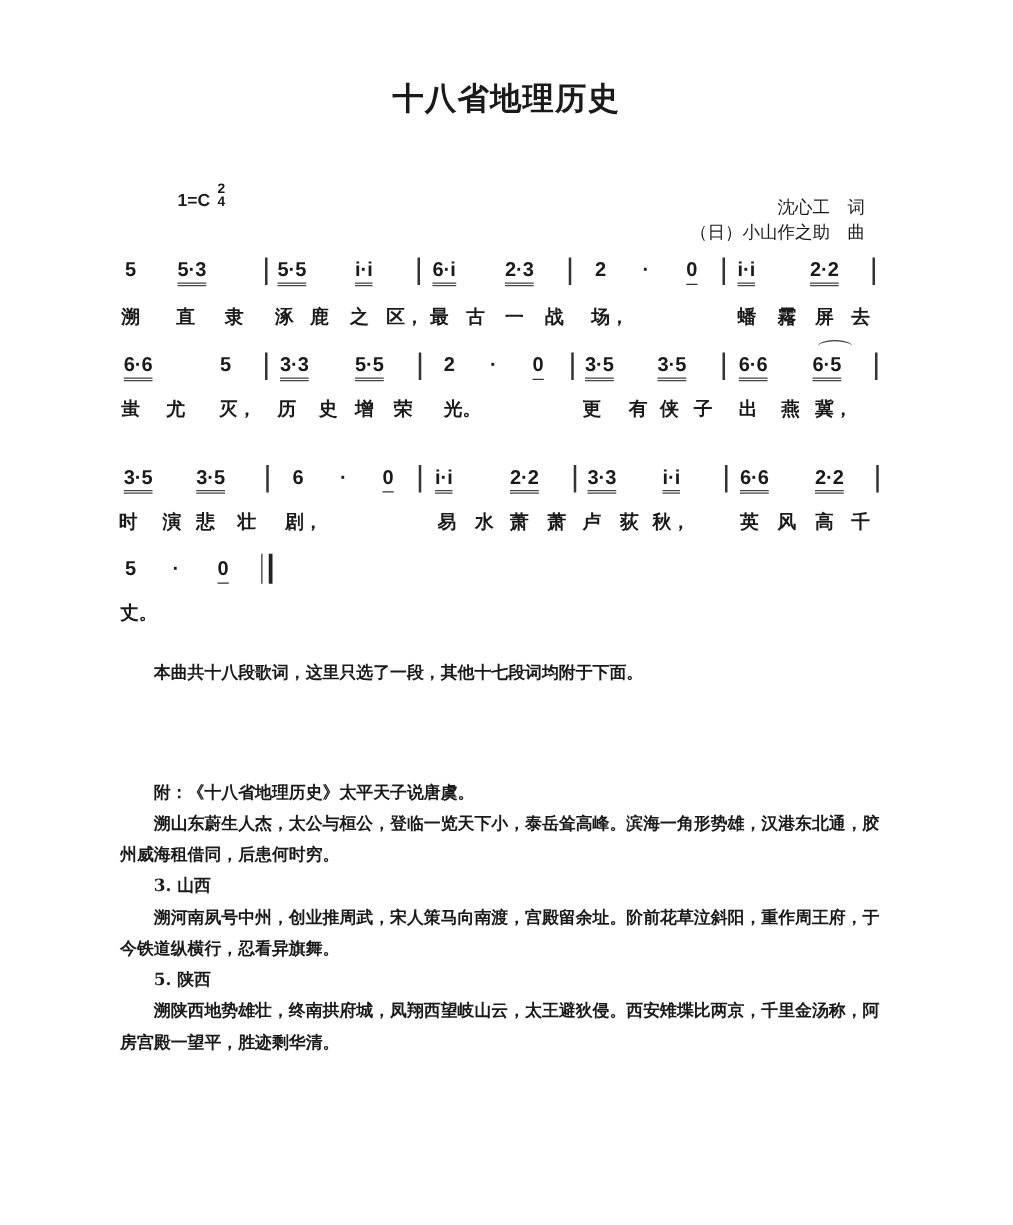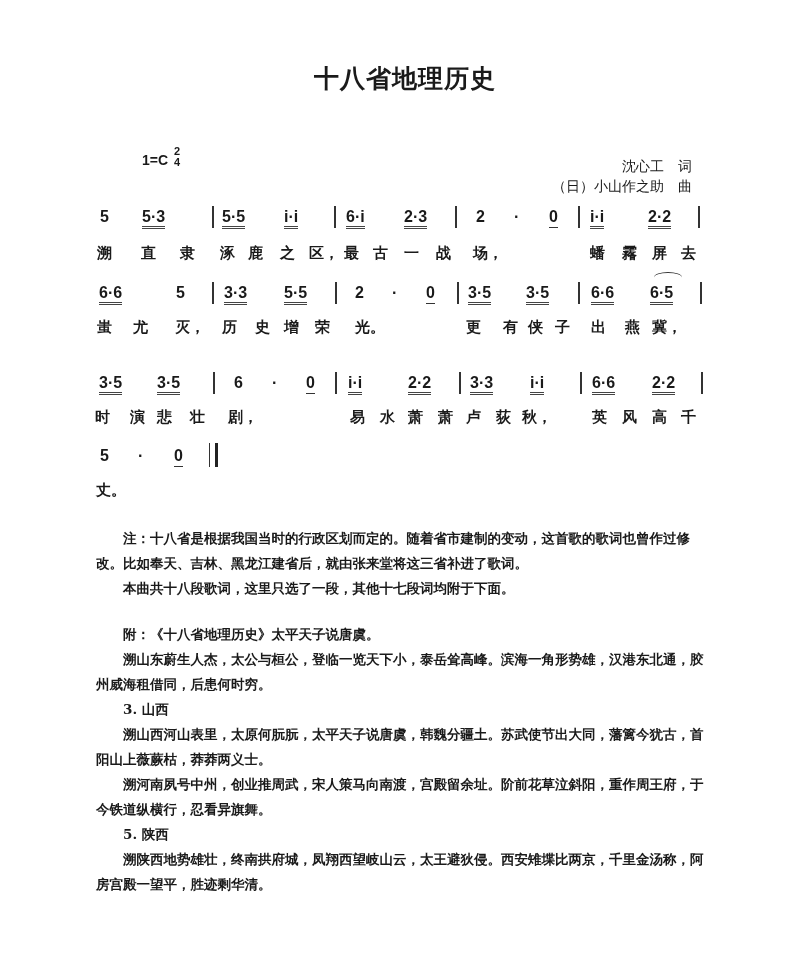--- a/index.html
+++ b/index.html
@@ -162,29 +162,27 @@
   <span class="note" style="left:100px;">5</span>
   <span class="note" style="left:138px;">·</span>
   <span class="note u1" style="left:174px;">0</span>
   <span class="dbar" style="left:209px;top:-4px;"></span>
 </div>
 <div class="row" style="top:481px;">
   <span class="lyr" style="left:96px;">丈。</span>
 </div>
 
 <div class="para" style="top:526px;">
-  <p class="ind"><span class="note-label">注：</span><span>十八省是根据我国当时的行政区划而定的。随着省市建制的变动，这首歌的歌词也曾作过修改。比如奉天、吉林、黑龙江建省后，就由张来堂将这三省补进了歌词。</span></p>
   <p class="ind">本曲共十八段歌词，这里只选了一段，其他十七段词均附于下面。</p>
 </div>
 
 <div class="para" style="top:622px;">
   <p class="ind">附：《十八省地理历史》太平天子说唐虞。</p>
 
   <p class="ind">溯山东蔚生人杰，太公与桓公，登临一览天下小，泰岳耸高峰。滨海一角形势雄，汉港东北通，胶州威海租借同，后患何时穷。</p>
 
   <p class="ind"><span>3.</span> <span>山西</span></p>
-  <p class="ind">溯山西河山表里，太原何朊朊，太平天子说唐虞，韩魏分疆土。苏武使节出大同，藩篱今犹古，首阳山上薇蕨枯，莽莽两义士。</p>
 
   <p class="ind">溯河南夙号中州，创业推周武，宋人策马向南渡，宫殿留余址。阶前花草泣斜阳，重作周王府，于今铁道纵横行，忍看异旗舞。</p>
 
   <p class="ind"><span>5.</span> <span>陕西</span></p>
   <p class="ind">溯陕西地势雄壮，终南拱府城，凤翔西望岐山云，太王避狄侵。西安雉堞比两京，千里金汤称，阿房宫殿一望平，胜迹剩华清。</p>
 </div>
 
 </body></html>

